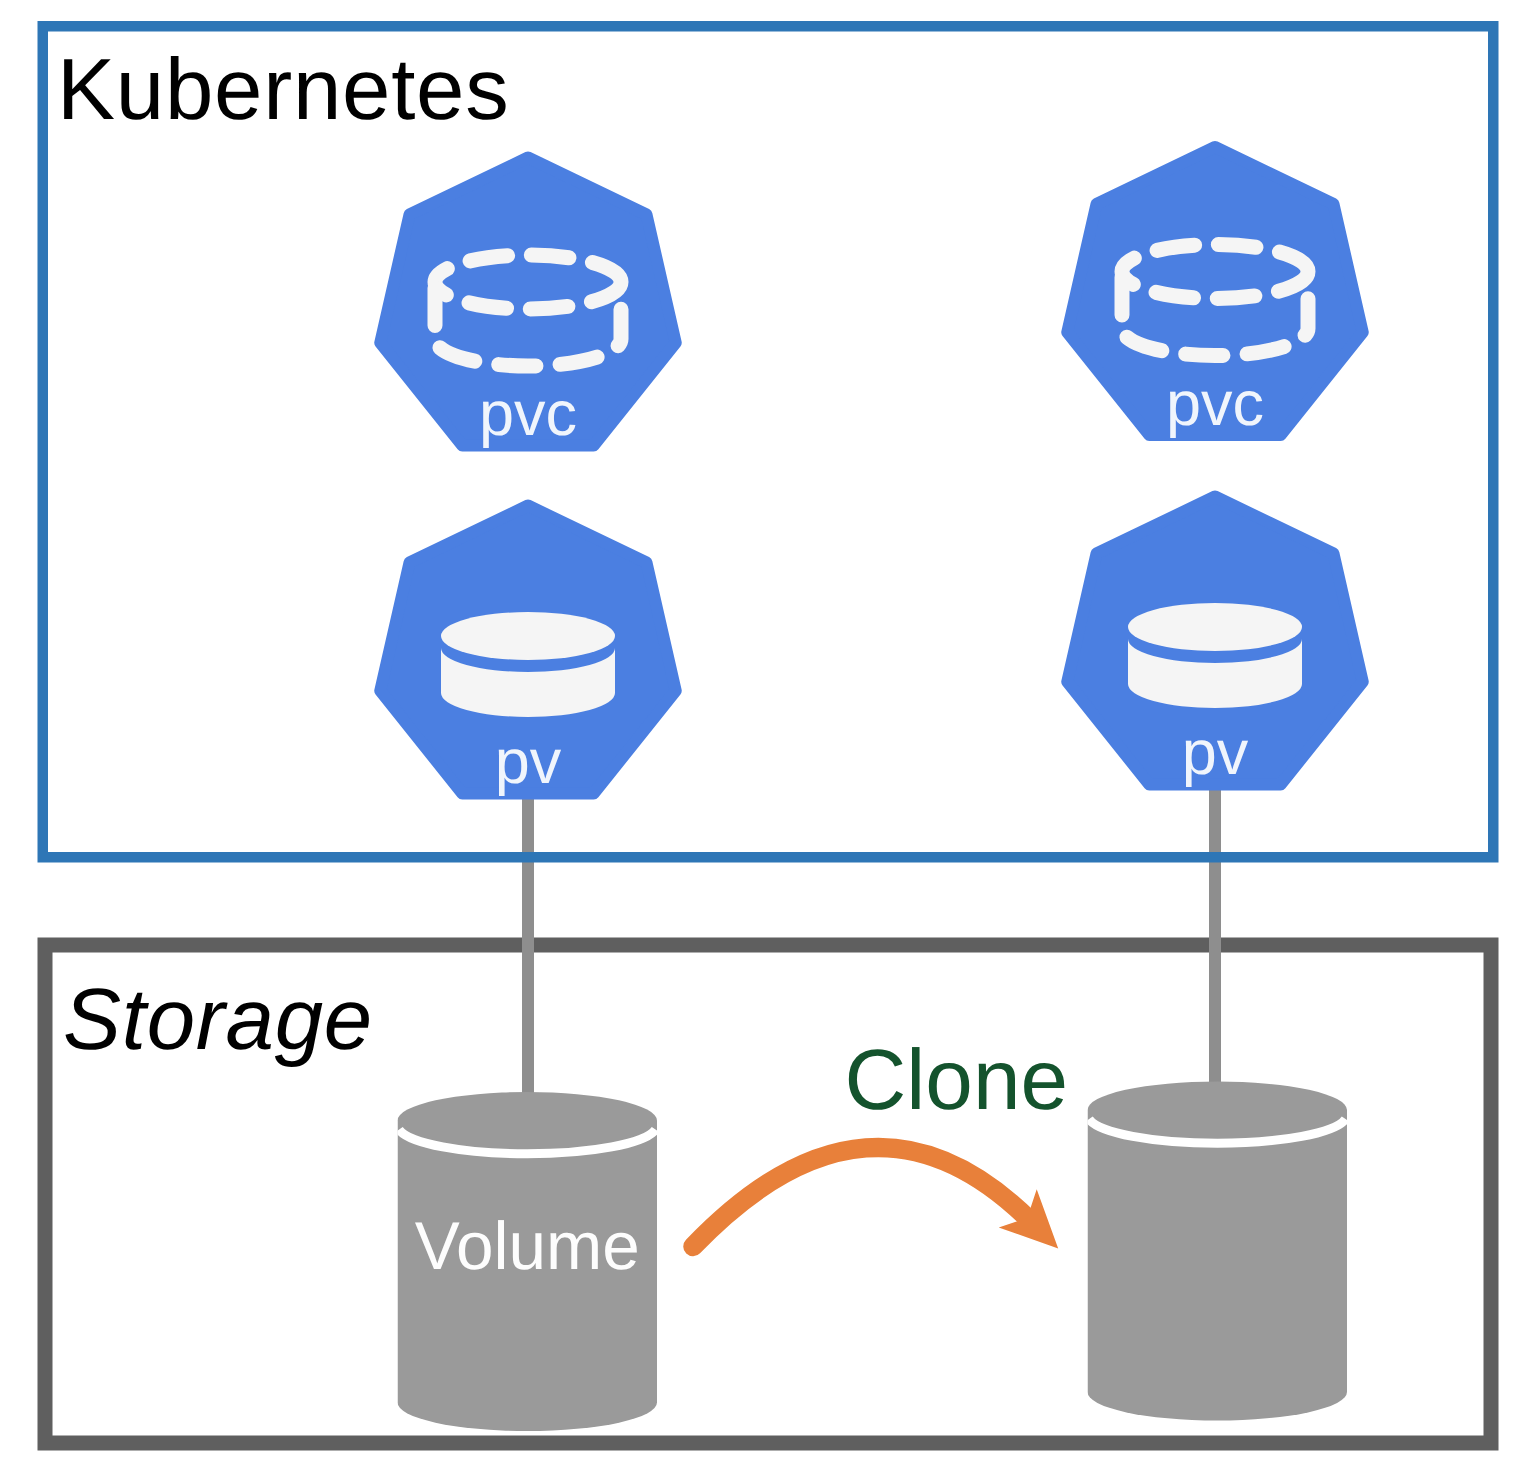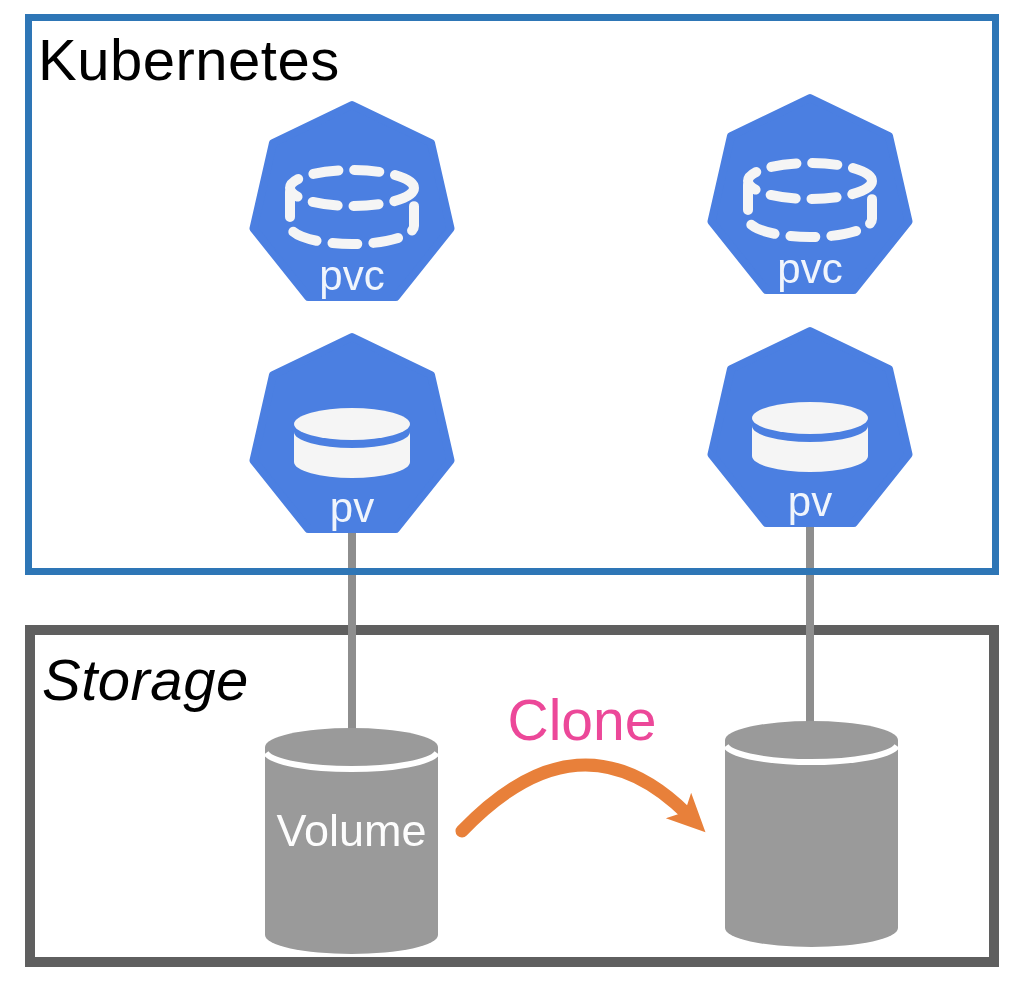--- a/index.html
+++ b/index.html
@@ -29,22 +29,22 @@
     font-family:"Liberation Sans", sans-serif;
   }
   .cyl { position:absolute; }
   .cyl-body { fill:#9a9a9a; }
   .cyl-split { fill:none; stroke:#ffffff; stroke-width:6; }
   .cyl-label {
     fill:#fdfdfd; font-size:45px; text-anchor:middle;
     font-family:"Liberation Sans", sans-serif;
   }
   .clone-label {
-    position:absolute; left:452px; top:692px; width:260px; text-align:center;
-    font-size:57px; color:#ec4899; font-weight:400; line-height:1;
+    position:absolute; left:452px; top:692px; width:260px; text-align:right;
+    font-size:57px; color:#14532d; font-weight:400; line-height:1;
   }
   .clone-arrow { position:absolute; left:450px; top:718px; }
   .arrow-path { fill:none; stroke:#e8803a; stroke-width:13; stroke-linecap:round; }
   .arrow-head { fill:#e8803a; }
 </style>
 </head>
 <body>
 
 <div class="canvas">
 

